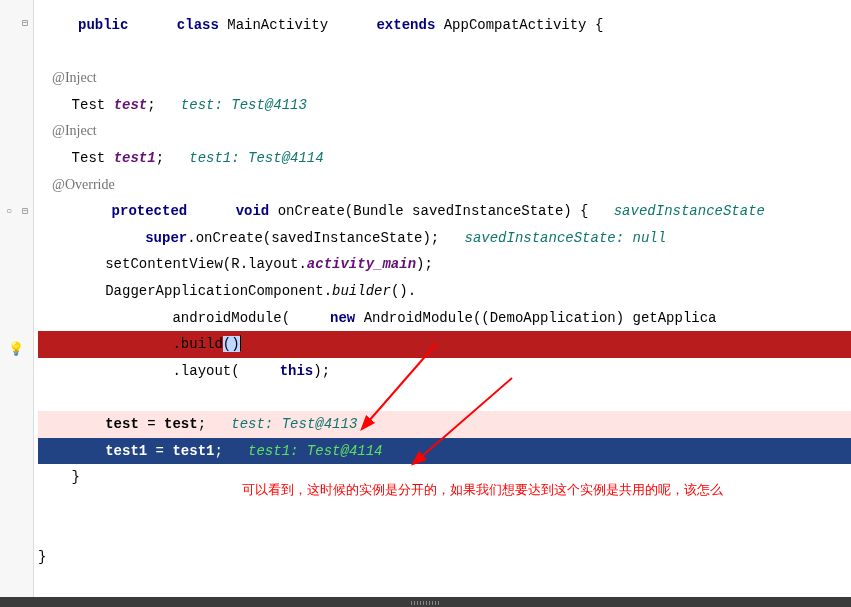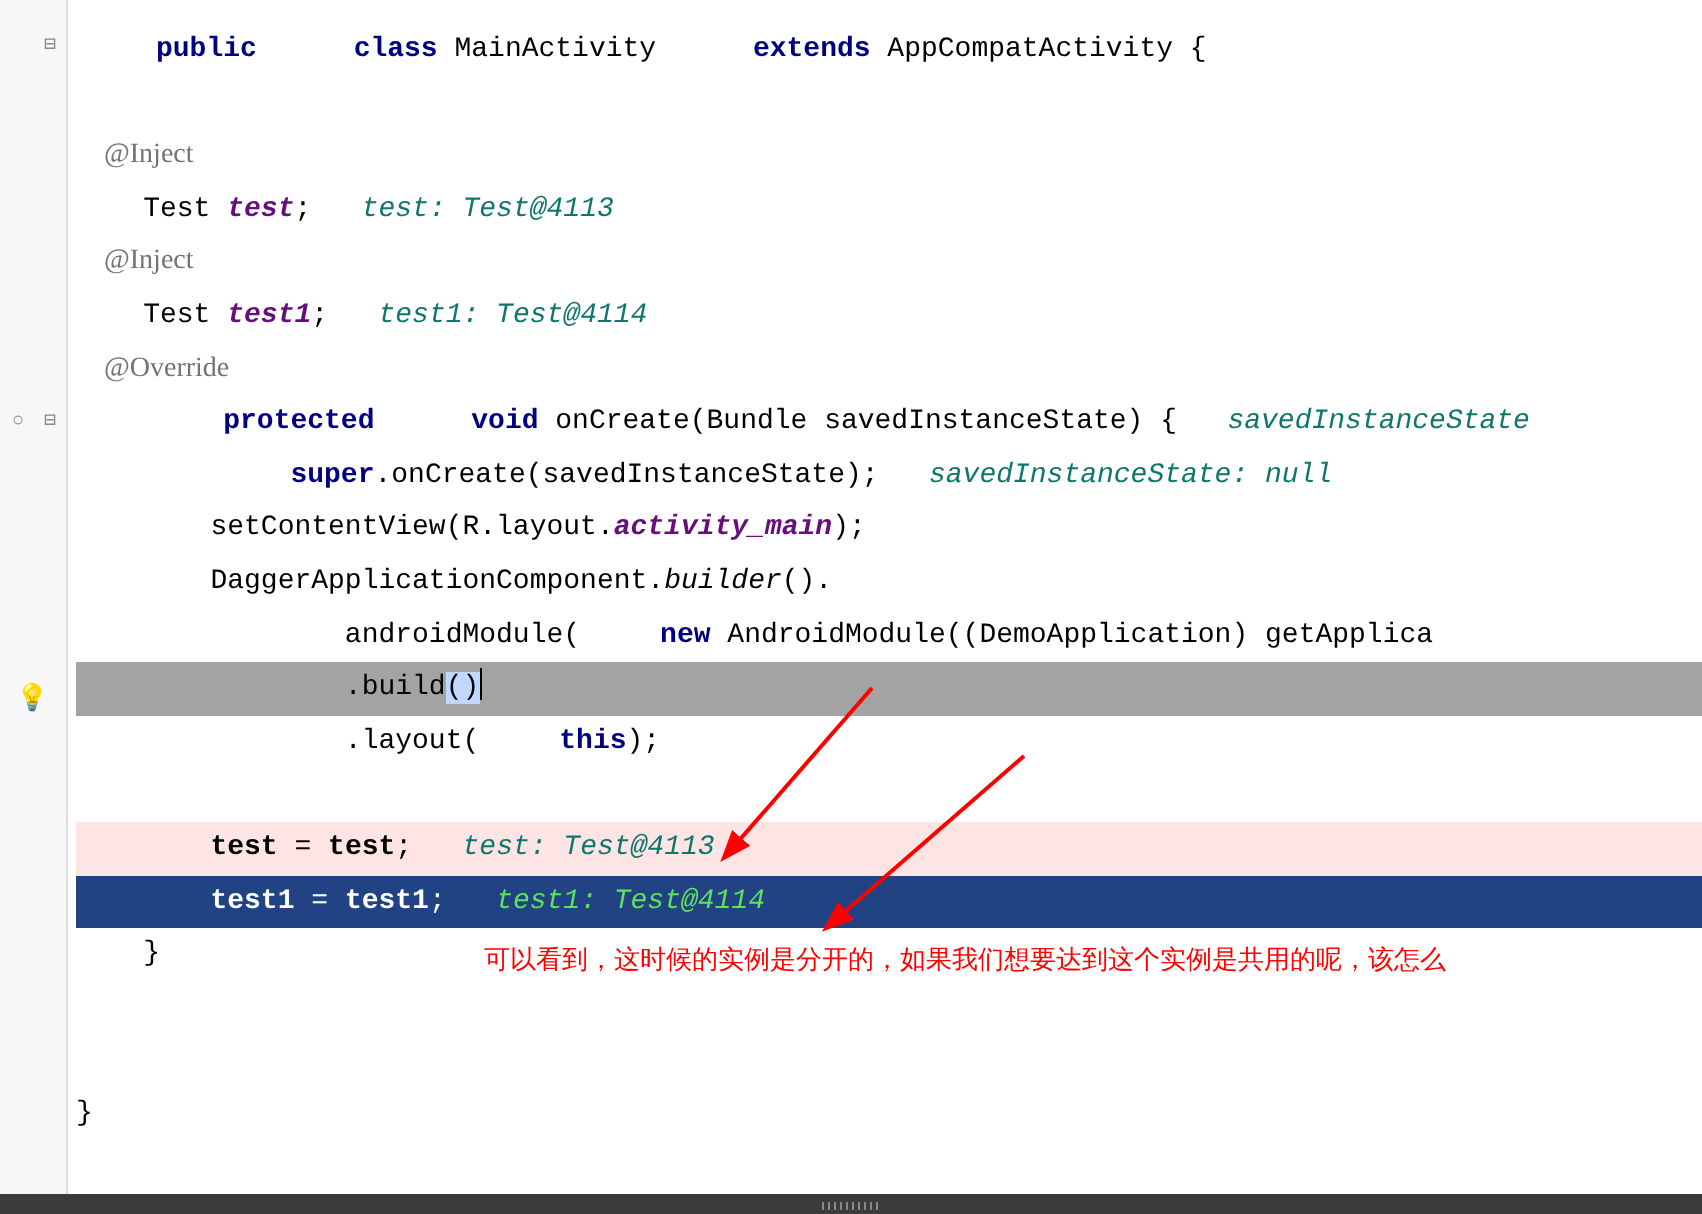--- a/index.html
+++ b/index.html
@@ -45,21 +45,21 @@
     .code-area {
       padding-left: 20px;
       position: relative;
     }
     .line { white-space: pre; }
     .kw { color: #000080; font-weight: bold; margin-left: 40px; }
     .annotation { color: #737373; font-family: Liberation Serif, serif; }
     .comment { color: #0f766e; font-style: italic; }
     .static-method { font-style: italic; }
     .field-ital { font-style: italic; font-weight: bold; color: #660E7A; }
-    .hl-yellow { background: #a3a3a3; display: block; width: 100%; }
+    .hl-yellow { background: #b91c1c; display: block; width: 100%; }
     .hl-red { background: #ffe4e4; display: block; width: 100%; }
     .hl-blue { background: #214283; color: #ffffff; display: block; width: 100%; }
     .hl-blue .comment { color: #5fe05f; font-style: italic; }
     .hl-blue .bold { font-weight: bold; }
     .bold { font-weight: bold; }
     .sel-paren { background: #c0d8ff; }
     .caret {
       display: inline-block;
       width: 1px;
       height: 16px;
@@ -145,20 +145,20 @@
 
   <svg class="arrow2" style="left:406px; top:376px;" width="120" height="90">
     <defs>
         <marker id="ah2" markerWidth="10" markerHeight="10" refX="2" refY="3" orient="auto">
           <path d="M0,0 L0,6 L8,3 z" fill="#ff0000"></path>
         </marker>
       </defs>
     <line x1="106" y1="2" x2="14" y2="82" stroke="#ff0000" stroke-width="2" marker-end="url(#ah2)"></line>
   </svg>
 
-  <div class="note" style="left:242px; top:470px;">
+  <div class="note" style="left:242px; top:480px;">
     <div>可以看到，这时候的实例是分开的，如果我们想要达到这个实例是共用的呢，该怎么</div>
   </div>
 </div>
 
 <div class="bottom-bar">
   <div class="bottom-grip"></div>
 </div>
 
 </body></html>

